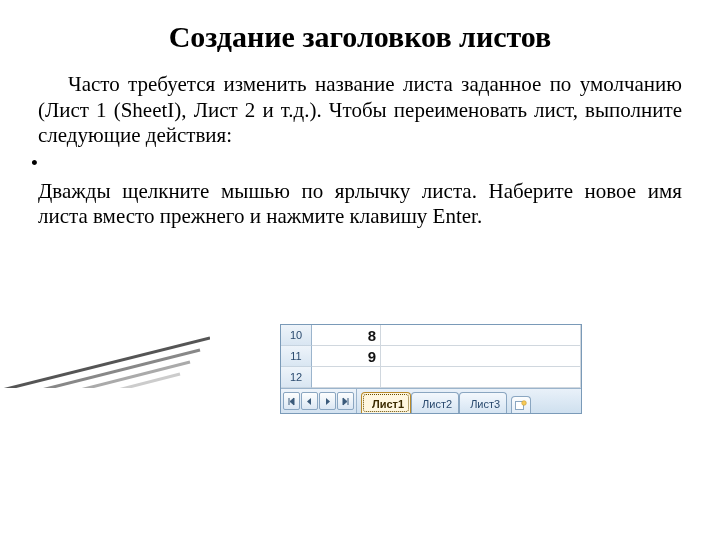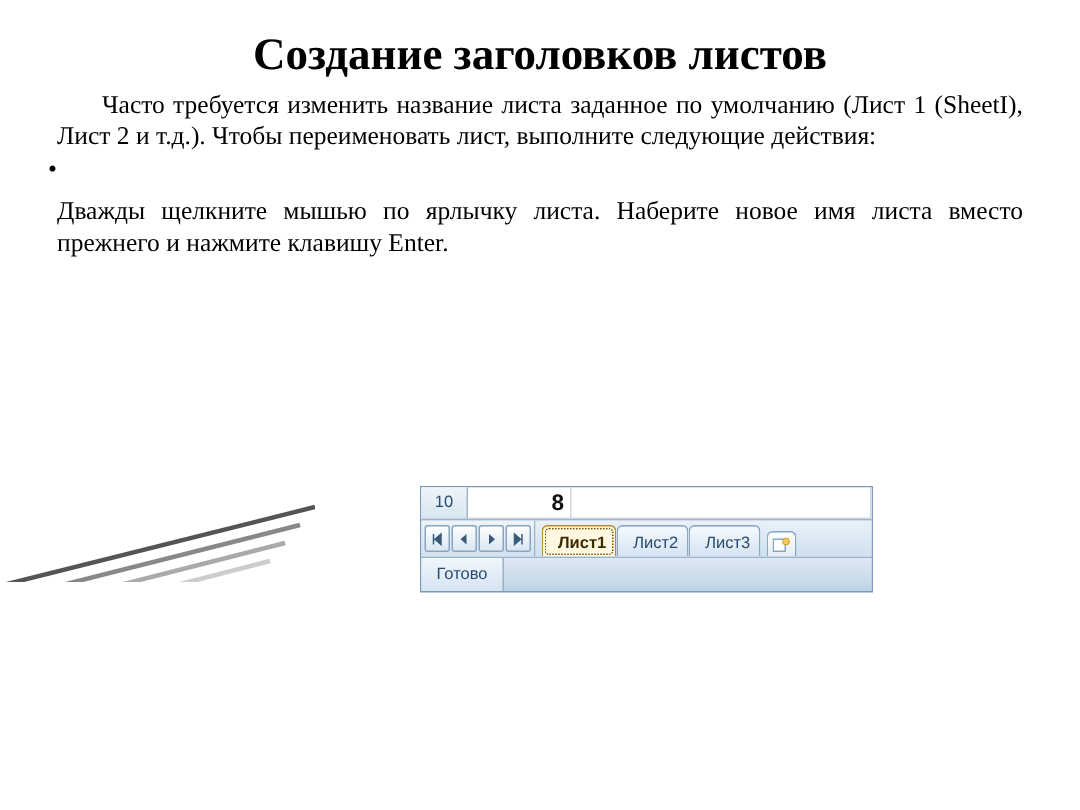--- a/index.html
+++ b/index.html
@@ -21,24 +21,24 @@
   .title {
     position: absolute;
     top: 20px;
     left: 0; right: 0;
     text-align: center;
     font-size: 30px;
     font-weight: bold;
   }
   .body {
     position: absolute;
-    top: 60px;
+    top: 72px;
     left: 38px;
     right: 38px;
-    font-size: 17px;
+    font-size: 21px;
     line-height: 1.22;
   }
   .para {
     text-align: justify;
     text-indent: 30px;
     margin: 0 0 2px 0;
   }
   .bullet-row {
     display: flex;
     align-items: flex-start;
@@ -227,20 +227,30 @@
     </div>
   </div>
 
   <div class="excel">
     <div class="grid">
       <div class="grid-row">
         <div class="rowhdr">10</div>
         <div class="cell">8</div>
         <div class="cell rest"></div>
       </div>
+      <div class="grid-row">
+        <div class="rowhdr">11</div>
+        <div class="cell">9</div>
+        <div class="cell rest"></div>
+      </div>
+      <div class="grid-row">
+        <div class="rowhdr">12</div>
+        <div class="cell"></div>
+        <div class="cell rest"></div>
+      </div>
     </div>
 
     <div class="tabbar">
       <div class="navbtns">
         <div class="navbtn">
           <svg width="9" height="9" viewBox="0 0 9 9">
               <path d="M2 1v7M7 1L3 4.5 7 8z" fill="#3a5a7a" stroke="#3a5a7a" stroke-width="1"></path>
             </svg>
         </div>
         <div class="navbtn">
@@ -265,23 +275,20 @@
         <div class="tab">Лист3</div>
         <div class="newsheet">
           <svg width="12" height="10" viewBox="0 0 12 10">
             <rect x="0.5" y="1.5" width="8" height="8" fill="#fff" stroke="#8aa6c1"></rect>
             <circle cx="9" cy="3" r="2.3" fill="#f6c95a" stroke="#c79a2a" stroke-width="0.6"></circle>
           </svg>
         </div>
       </div>
     </div>
 
-    <div class="statusbar">
-      <div class="status-cell">Готово</div>
-    </div>
   </div>
 
   <svg class="decor" viewBox="0 0 220 100">
     <g stroke="#555" stroke-width="3">
       <line x1="-20" y1="110" x2="220" y2="50"></line>
       <line x1="-20" y1="120" x2="210" y2="62" stroke="#888"></line>
       <line x1="-20" y1="130" x2="200" y2="74" stroke="#aaa"></line>
       <line x1="-20" y1="140" x2="190" y2="86" stroke="#ccc"></line>
     </g>
   </svg>

